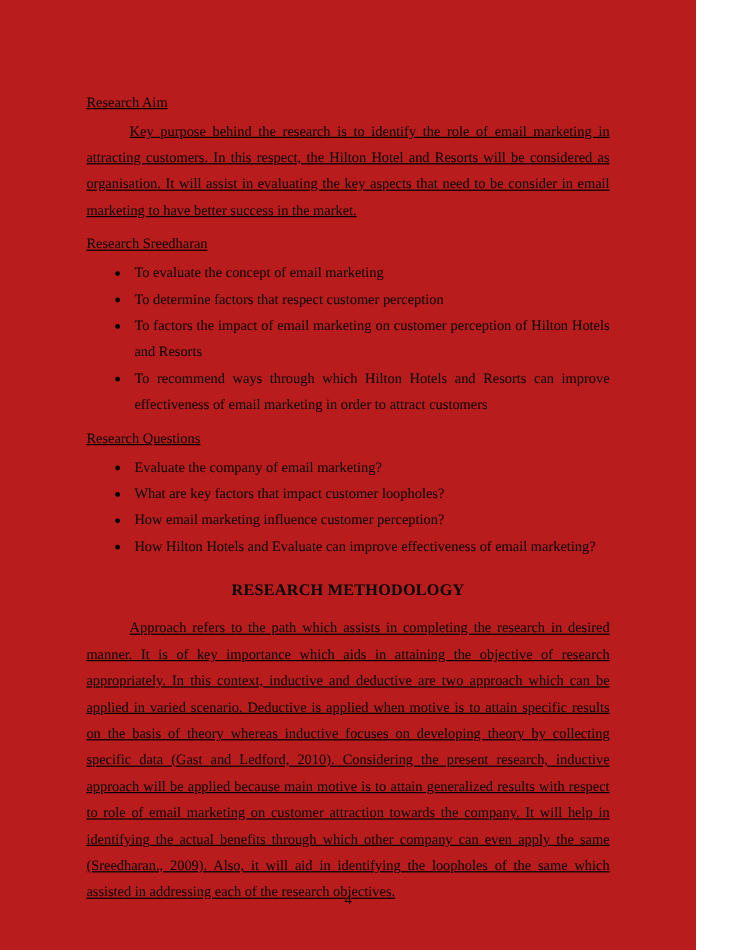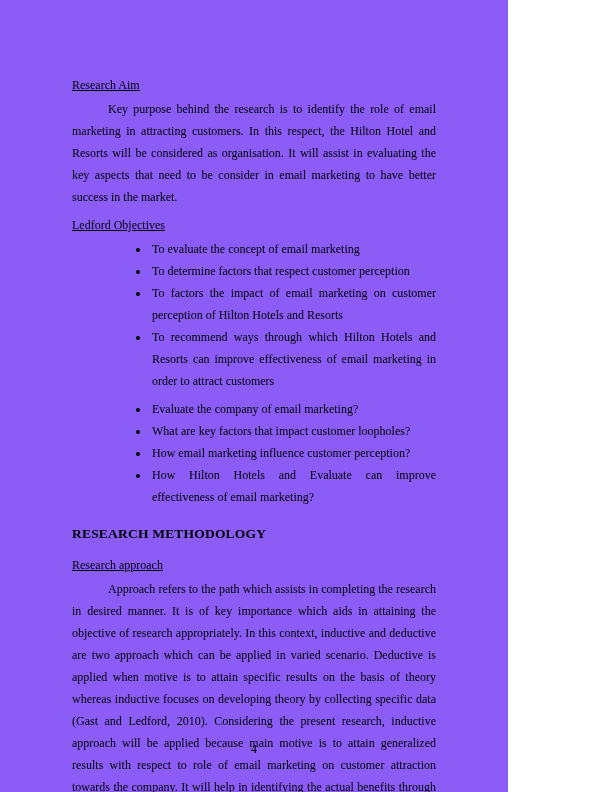--- a/index.html
+++ b/index.html
@@ -2,98 +2,99 @@
 <html><head>
 <meta charset="utf-8">
 <style>
   html, body {
     margin: 0;
     padding: 0;
     background: #ffffff;
   }
   .page {
     position: relative;
-    width: 508px;
+    width: 580px;
     height: 792px;
-    background: #8b5cf6;
+    background: #b91c1c;
     font-family: "Liberation Serif", "DejaVu Serif", serif;
     font-size: 12px;
     color: #000000;
     box-sizing: border-box;
     padding: 68px 72px 0 72px;
     overflow: hidden;
   }
   .heading-underline {
     font-size: 12px;
     font-weight: normal;
     text-decoration: underline;
     line-height: 22px;
     margin: 6px 0 2px 0;
   }
   .para {
     text-align: justify;
     text-indent: 36px;
     line-height: 22px;
     margin: 0 0 4px 0;
+    text-decoration: underline;
   }
   .bullet-list {
     margin: 2px 0 6px 0;
     padding-left: 38px;
     list-style-type: disc;
   }
   .bullet-list li {
     line-height: 22px;
     text-align: justify;
     padding-left: 2px;
-    margin-left: 40px;
   }
   .section-heading {
     font-size: 13.5px;
     font-weight: bold;
     line-height: 24px;
     margin: 14px 0 8px 0;
     letter-spacing: 0.2px;
+    text-align: center;
   }
   .page-number {
     position: absolute;
     bottom: 36px;
     left: 0;
     width: 100%;
     text-align: center;
     font-size: 12px;
     line-height: 14px;
   }
 </style>
 </head>
 <body>
 
 <div class="page">
 
   <h3 class="heading-underline">Research Aim</h3>
 
   <p class="para">Key purpose behind the research is to identify the role of email marketing in attracting customers. In this respect, the Hilton Hotel and Resorts will be considered as organisation. It will assist in evaluating the key aspects that need to be consider in email marketing to have better success in the market.</p>
 
-  <h3 class="heading-underline">Ledford Objectives</h3>
+  <h3 class="heading-underline">Research Sreedharan</h3>
 
   <ul class="bullet-list">
     <li>To evaluate the concept of email marketing</li>
     <li>To determine factors that respect customer perception</li>
     <li>To factors the impact of email marketing on customer perception of Hilton Hotels and Resorts</li>
     <li>To recommend ways through which Hilton Hotels and Resorts can improve effectiveness of email marketing in order to attract customers</li>
   </ul>
 
+  <h3 class="heading-underline">Research Questions</h3>
 
   <ul class="bullet-list">
     <li>Evaluate the company of email marketing?</li>
     <li>What are key factors that impact customer loopholes?</li>
     <li>How email marketing influence customer perception?</li>
     <li>How Hilton Hotels and Evaluate can improve effectiveness of email marketing?</li>
   </ul>
 
   <h2 class="section-heading">RESEARCH METHODOLOGY</h2>
 
-  <h3 class="heading-underline">Research approach</h3>
 
   <p class="para">Approach refers to the path which assists in completing the research in desired manner. It is of key importance which aids in attaining the objective of research appropriately. In this context, inductive and deductive are two approach which can be applied in varied scenario. Deductive is applied when motive is to attain specific results on the basis of theory whereas inductive focuses on developing theory by collecting specific data (Gast and Ledford, 2010). Considering the present research, inductive approach will be applied because main motive is to attain generalized results with respect to role of email marketing on customer attraction towards the company. It will help in identifying the actual benefits through which other company can even apply the same (Sreedharan., 2009). Also, it will aid in identifying the loopholes of the same which assisted in addressing each of the research objectives.</p>
 
   <div class="page-number">4</div>
 
 </div>
 
 </body></html>

